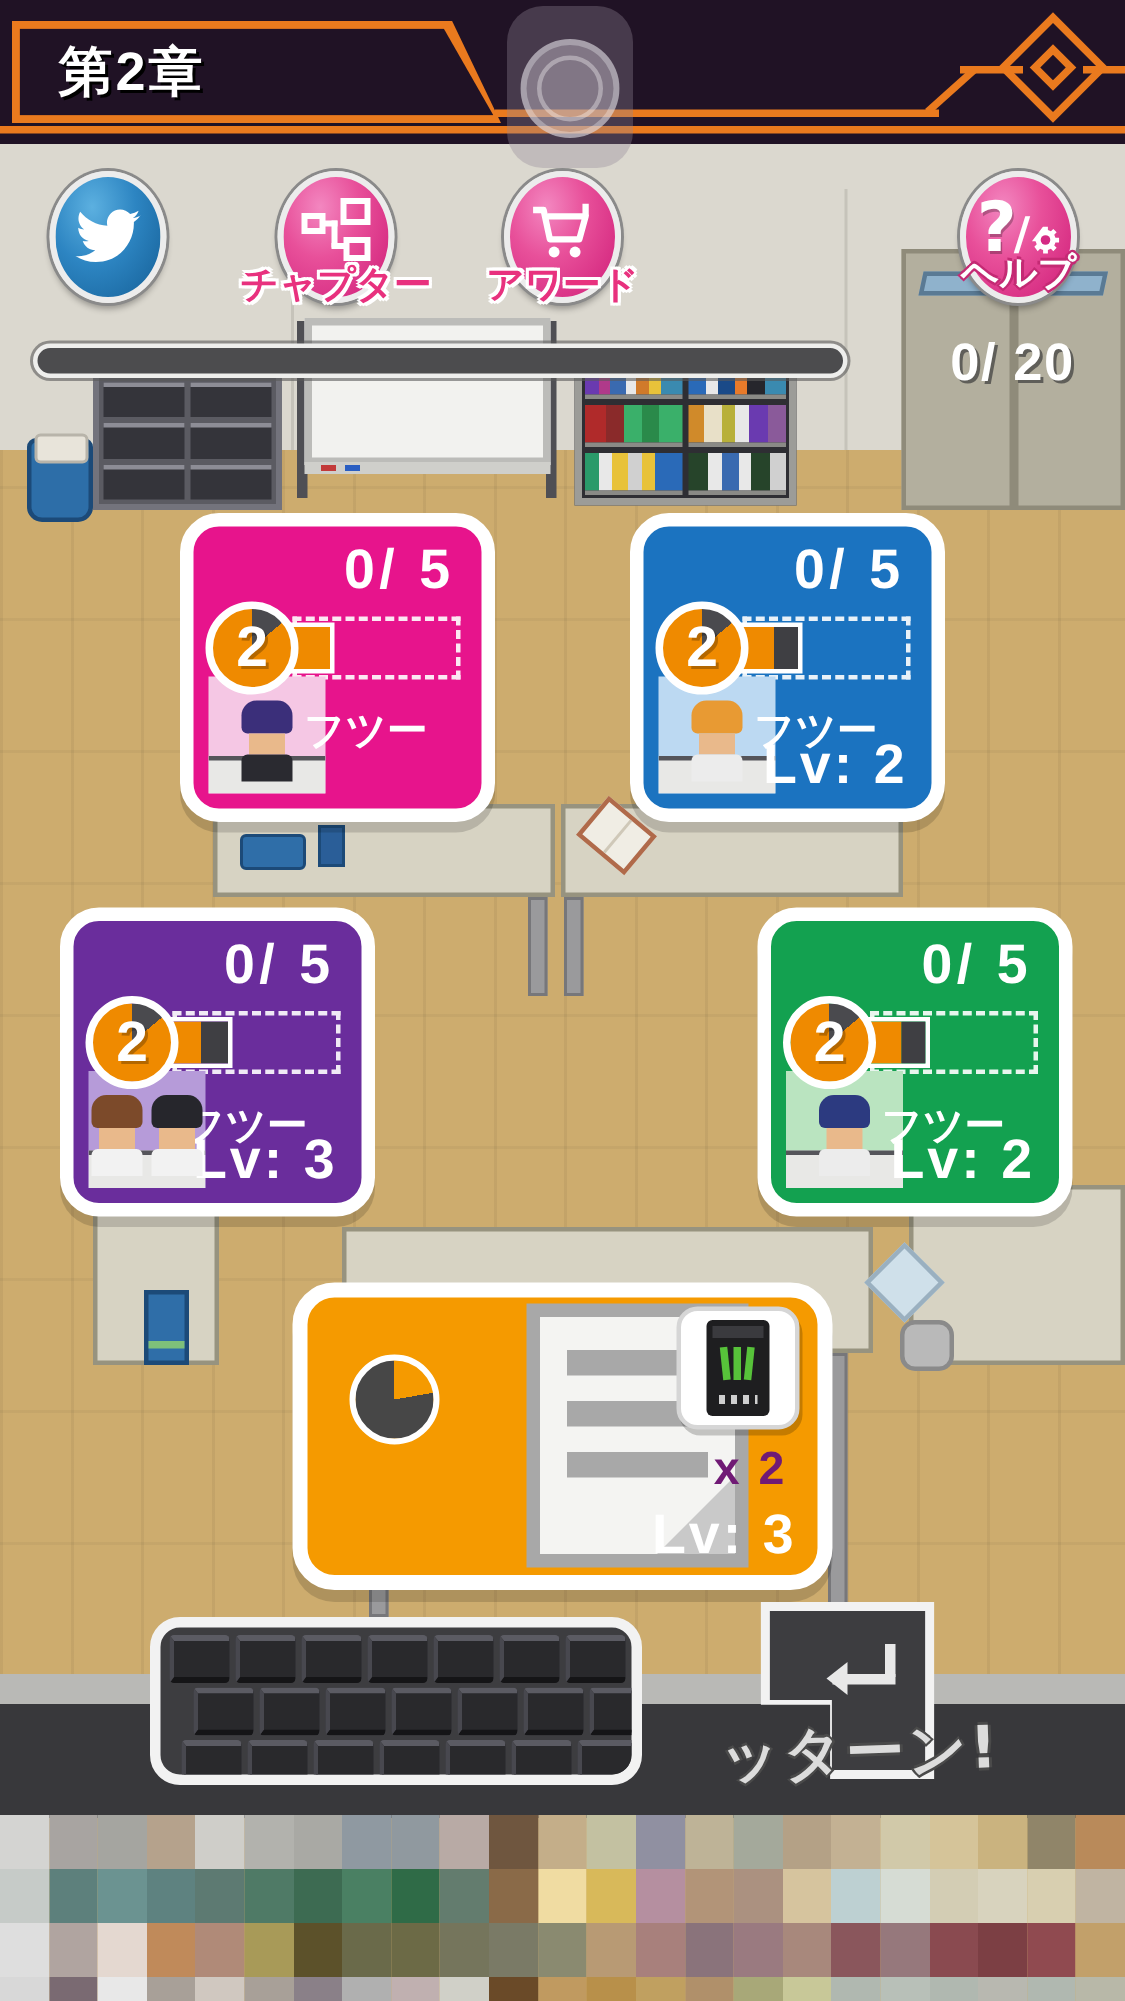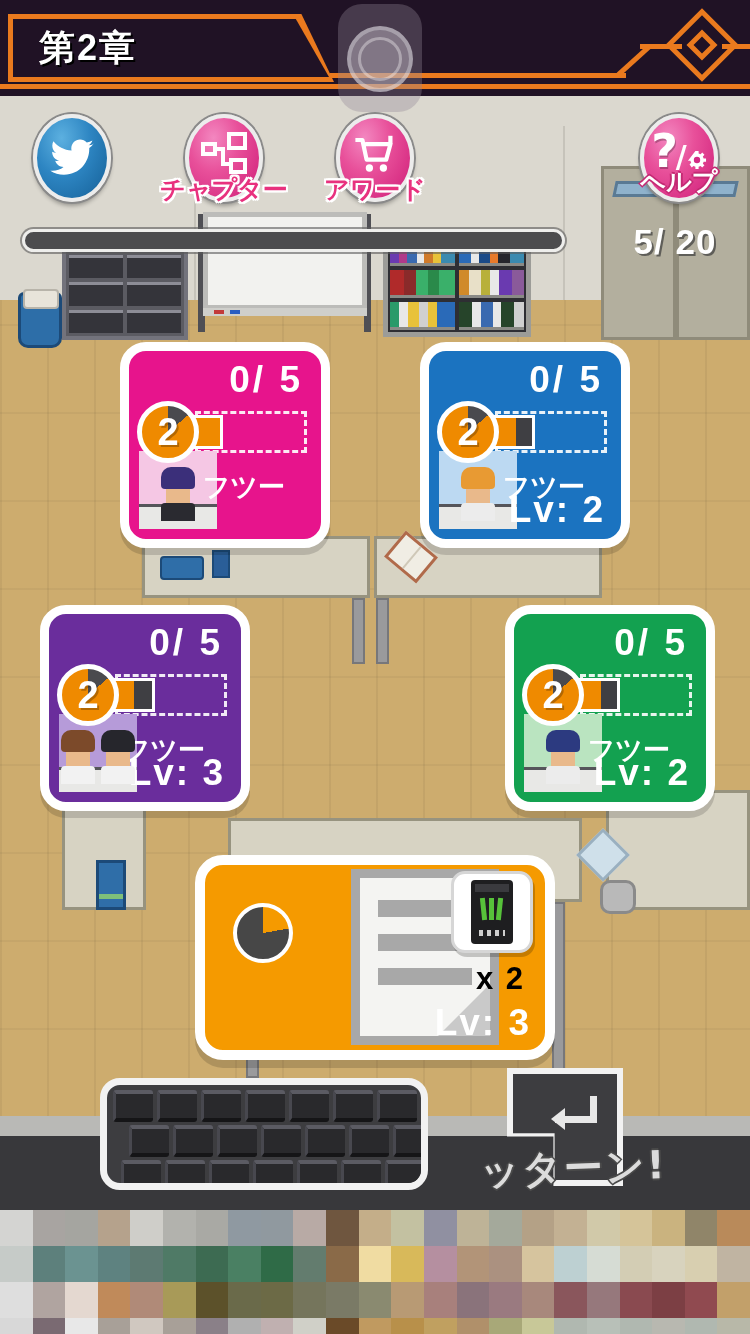--- a/index.html
+++ b/index.html
@@ -155,21 +155,21 @@
   .doc-fold { position:absolute; right:0; bottom:0; width:0; height:0;
     border-left:52px solid transparent; border-bottom:52px solid #c9c9c9; }
   .item-box { position:absolute; right:12px; top:6px; width:82px; height:82px;
     background:#fff; border-radius:14px; border:3px solid #d6d6d6;
     display:flex; align-items:center; justify-content:center; box-shadow:2px 4px 0 rgba(0,0,0,0.2); }
   .can { position:relative; width:42px; height:64px; background:#1e1e20; border-radius:4px; }
   .can:before { content:""; position:absolute; left:4px; top:4px; right:4px; height:8px; background:#3a3a3e; }
   .can .claw { position:absolute; top:18px; width:5px; height:22px; background:#57c23a; }
   .can .dots { position:absolute; bottom:8px; left:8px; right:8px; height:6px;
     background:repeating-linear-gradient(90deg, #cfcfcf 0 4px, transparent 4px 8px); }
-  .item-count { position:absolute; right:20px; top:96px; color:#000000; font-size:31px; letter-spacing:2px; }
+  .item-count { position:absolute; right:20px; top:96px; color:#701a75; font-size:31px; letter-spacing:2px; }
   .wcard-level { position:absolute; right:14px; bottom:6px; color:#fff; font-size:37px; letter-spacing:2px; }
 
   
   .keyboard { position:absolute; left:100px; top:1078px; width:328px; height:112px;
     background:#3d3d40; border:7px solid #f2f2f2; border-radius:20px; z-index:22; overflow:hidden; padding:5px 4px; }
   .key-row { display:flex; margin-bottom:3px; }
   .key-row:nth-child(2) { margin-left:16px; }
   .key-row:nth-child(3) { margin-left:8px; }
   .key { flex:0 0 40px; height:32px; margin:0 2px; background:#29292c;
     border-top:4px solid #5b5b63; border-left:3px solid #48484f;
@@ -311,21 +311,21 @@
         <span class="help-slash">/</span>
       <svg width="20" height="20" viewBox="0 0 20 20" style="margin-top:6px">
         <path fill="#fff" d="M8 0h4v3l2.5 1 2-2 2.8 2.8-2 2 1 2.5h3v4h-3l-1 2.5 2 2-2.8 2.8-2-2-2.5 1v3H8v-3l-2.5-1-2 2L.7 16.8l2-2-1-2.5h-3z" transform="translate(2,0) scale(0.8)"></path>
         <circle cx="10" cy="9" r="3.2" fill="#d42a84"></circle>
       </svg>
     </div>
     <div class="oval-label white">ヘルプ</div>
   </div>
 
   <div class="top-progress"></div>
-  <div class="locker-counter px">5/ 20</div>
+  <div class="locker-counter px">0/ 20</div>
 
   <div class="card" style="left: 120px; top: 342px; background: rgb(231, 20, 140);">
     <div class="card-count px">0/ 5</div>
     <div class="badge">
         <span class="px">2</span>
       </div>
     <div class="track"></div>
     <div class="fill">
       <div class="seg-orange" style="width: 30px;"></div>
       <div class="seg-dark" style="width: 0px;"></div>

